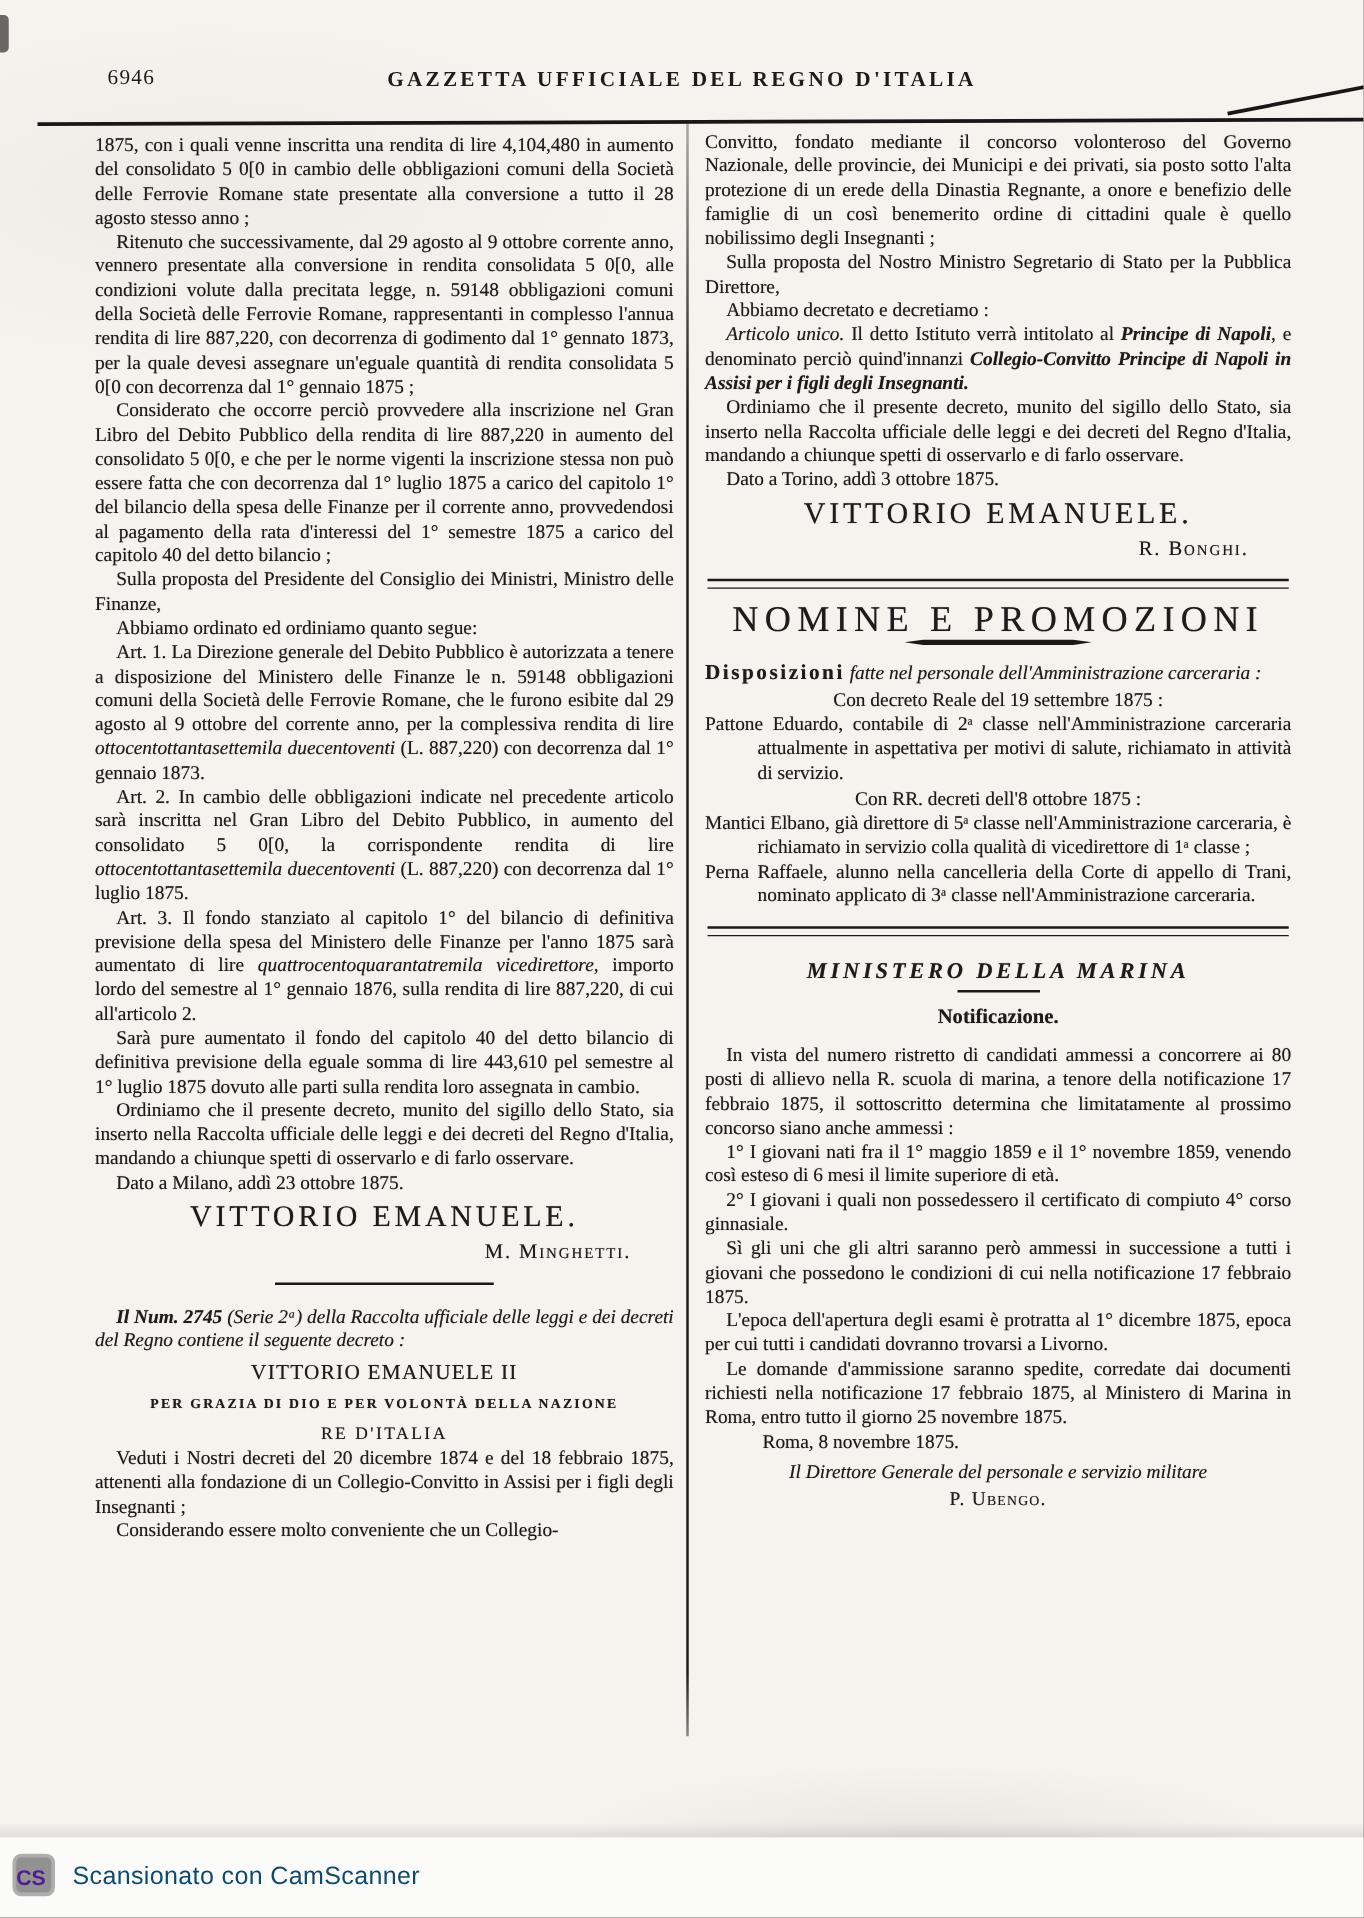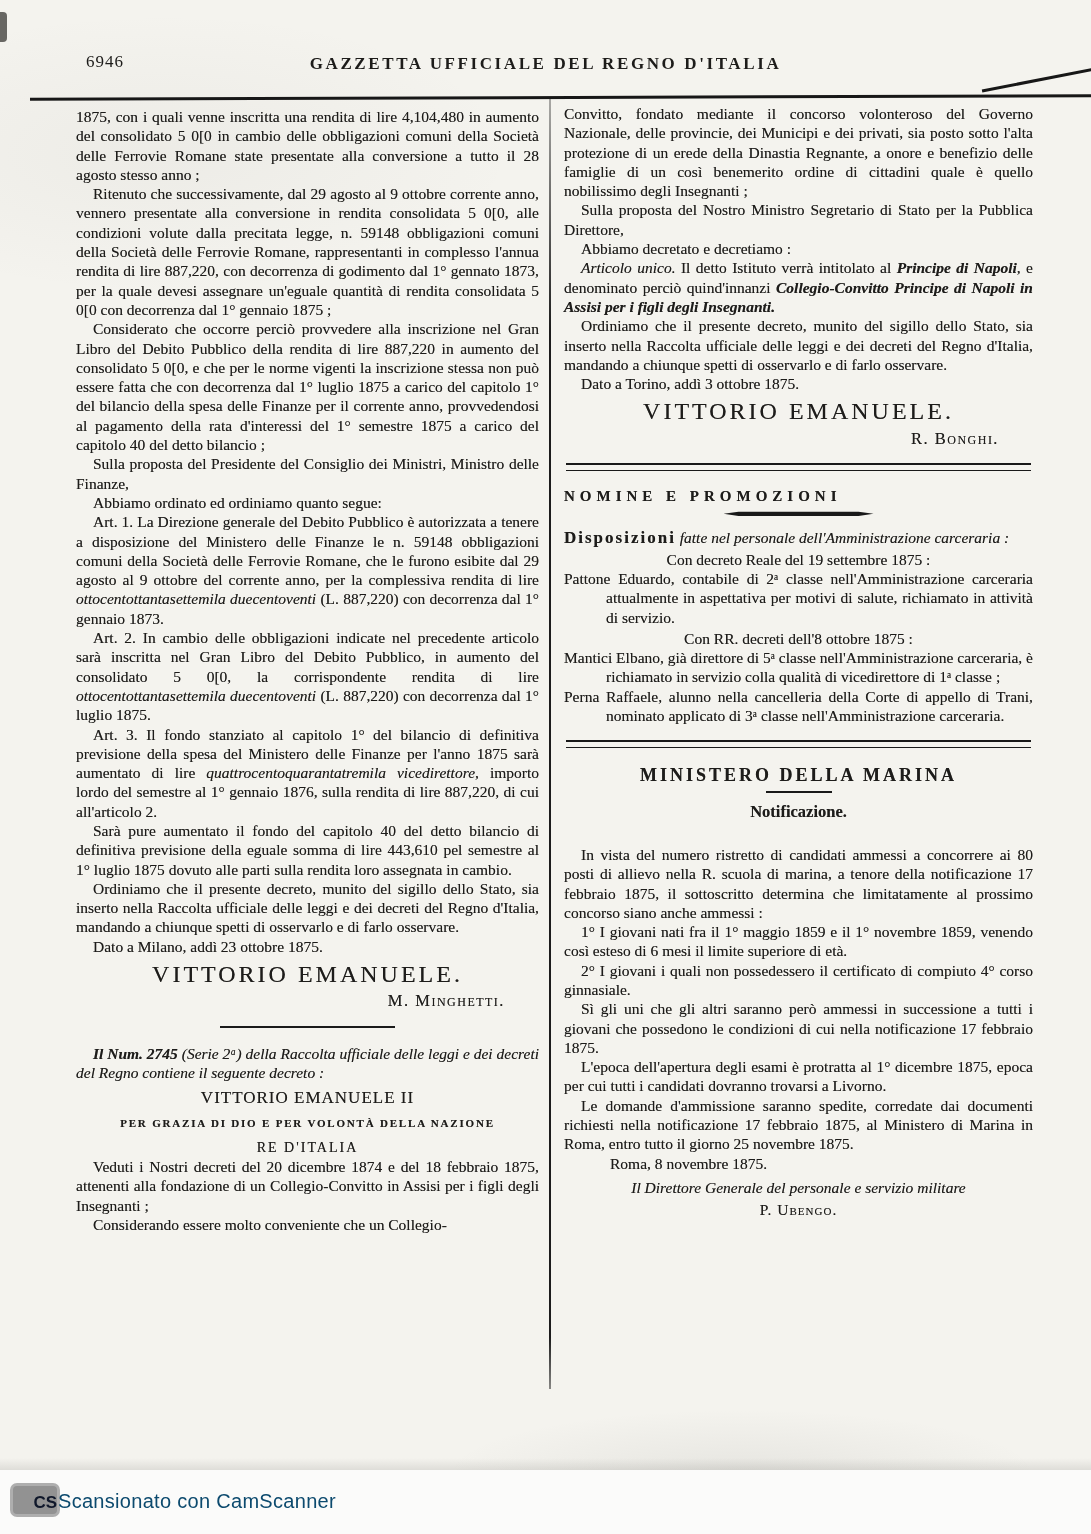--- a/index.html
+++ b/index.html
@@ -29,45 +29,45 @@
   .cont{text-indent:0 !important;}
   .c{text-align:center !important;text-indent:0 !important;}
   .hang{padding-left:42px;text-indent:-42px !important;}
   .hang-sm{padding-left:34px;text-indent:-34px !important;}
   .king{font-size:24px;letter-spacing:3px;text-align:center !important;text-indent:0 !important;margin:9px 0 2px !important;}
   .minister{text-align:right !important;text-indent:0 !important;font-variant:small-caps;letter-spacing:1.5px;font-size:16.5px;padding-right:34px;margin-top:7px !important;}
   .ref{font-style:italic;margin-top:16px !important;}
   .kingtitle{font-size:17px;letter-spacing:1px;margin-top:6px !important;}
   .grazia{font-size:11px;font-weight:bold;letter-spacing:1.8px;margin-top:6px !important;}
   .reditalia{font-size:14px;letter-spacing:2px;margin-top:5px !important;}
-  .h-nomine{font-size:15px;font-weight:bold;letter-spacing:5px;margin:16px 0 2px;text-indent:0;}
-  .h-marina{font-size:18px;letter-spacing:3px;text-align:center;margin:18px 0 0;text-indent:0;}
-  .h-notif{font-size:16.5px;font-weight:bold;text-align:center !important;text-indent:0 !important;margin:2px 0 24px !important;}
+  .h-nomine{font-size:29px;font-weight:normal;letter-spacing:5px;text-align:center;margin:16px 0 2px;text-indent:0;}
+  .h-marina{font-size:18px;letter-spacing:3px;text-align:center;margin:18px 0 0;text-indent:0;font-style:italic;}
+  .h-notif{font-size:16.5px;font-weight:bold;text-align:center !important;text-indent:0 !important;margin:2px 0 13px !important;}
   .cdate{text-align:center !important;text-indent:0 !important;margin-top:2px !important;}
   .dateline{text-indent:46px !important;}
   .sigtitle{font-style:italic;text-align:center !important;text-indent:0 !important;margin-top:5px !important;}
   .signame{text-align:center !important;text-indent:0 !important;font-variant:small-caps;letter-spacing:1px;margin-top:3px !important;}
   
   .rule-double{height:5px;border-top:2px solid #191919;border-bottom:1px solid #191919;margin:15px 2px 0;}
   .rule-mid{width:175px;border-top:2px solid #1a1a1a;margin:15px auto 0;}
   .diamond{width:150px;height:5px;margin:5px auto 12px;background:#191919;
     clip-path:polygon(0 50%,10% 8%,90% 8%,100% 50%,90% 92%,10% 92%);}
   .rule-under{width:66px;border-top:2px solid #191919;margin:5px auto 9px;}
   
   .seg-i{font-style:italic;}
   .seg-bi{font-weight:bold;font-style:italic;}
   .seg-disp{font-weight:bold;letter-spacing:2px;font-size:17px;}
   
   .paper-edge{position:absolute;left:0;right:0;bottom:64px;height:12px;
     background:linear-gradient(to bottom, rgba(0,0,0,0), rgba(90,88,84,.14));}
   .footer{position:absolute;left:0;right:0;bottom:0;height:64px;background:#fbfbfa;}
-  .cs-badge{position:absolute;left:10px;top:13px;width:50px;height:34px;background:#929292;
-    border:3px solid #aeaeae;border-radius:7px;color:#0f172a;
+  .cs-badge{position:absolute;left:10px;top:13px;width:34px;height:34px;background:#929292;
+    border:3px solid #aeaeae;border-radius:7px;color:#4c1d95;
     font-family:"Liberation Sans","DejaVu Sans",sans-serif;font-weight:bold;font-size:17px;
-    line-height:34px;text-align:right;box-sizing:border-box;}
+    line-height:34px;text-align:left;box-sizing:border-box;}
   .cs-text{position:absolute;left:58px;top:20px;color:#0c4a6e;
     font-family:"Liberation Sans","DejaVu Sans",sans-serif;font-size:20px;letter-spacing:.3px;}
 </style>
 </head>
 <body>
 
 <div class="page">
 
   <div class="edge-mark"></div>
   <div class="masthead-num">6946</div>

